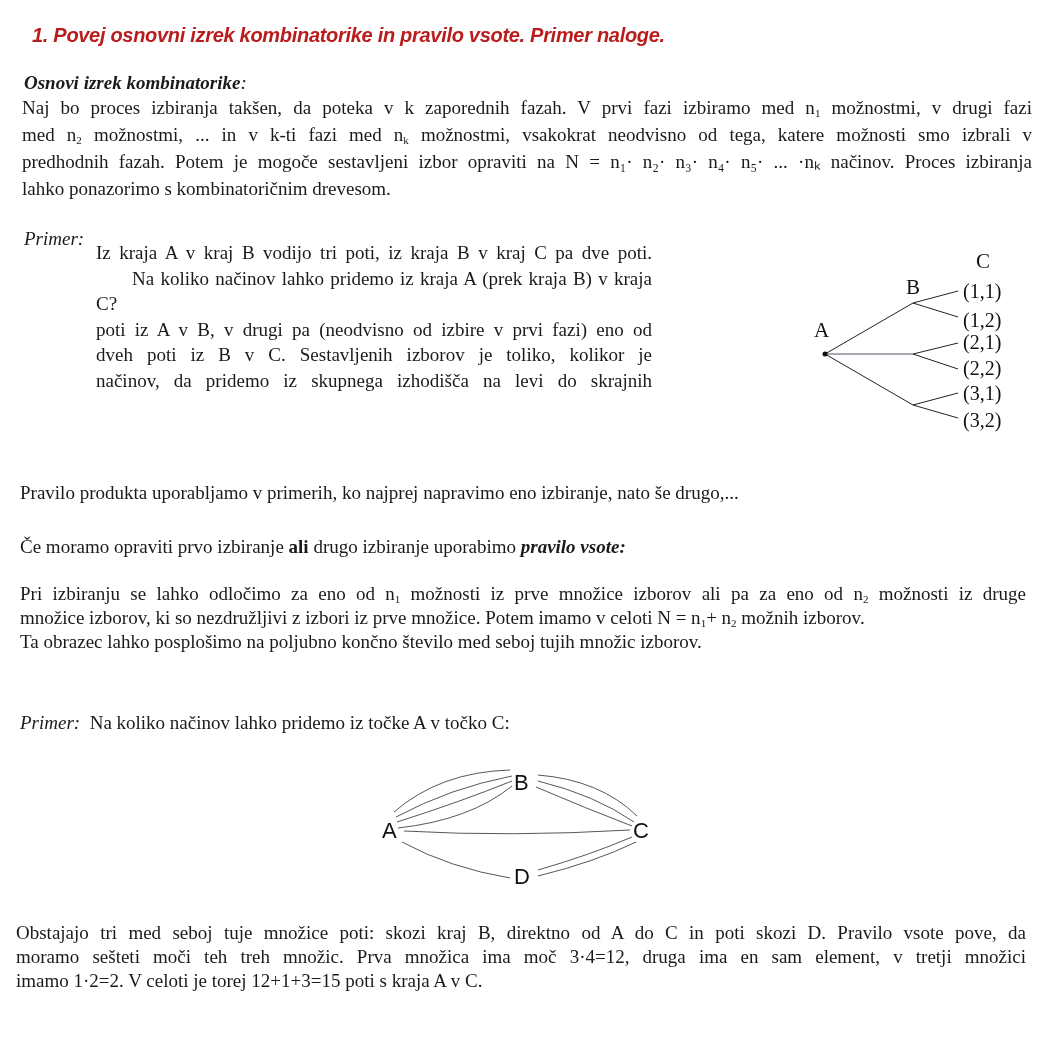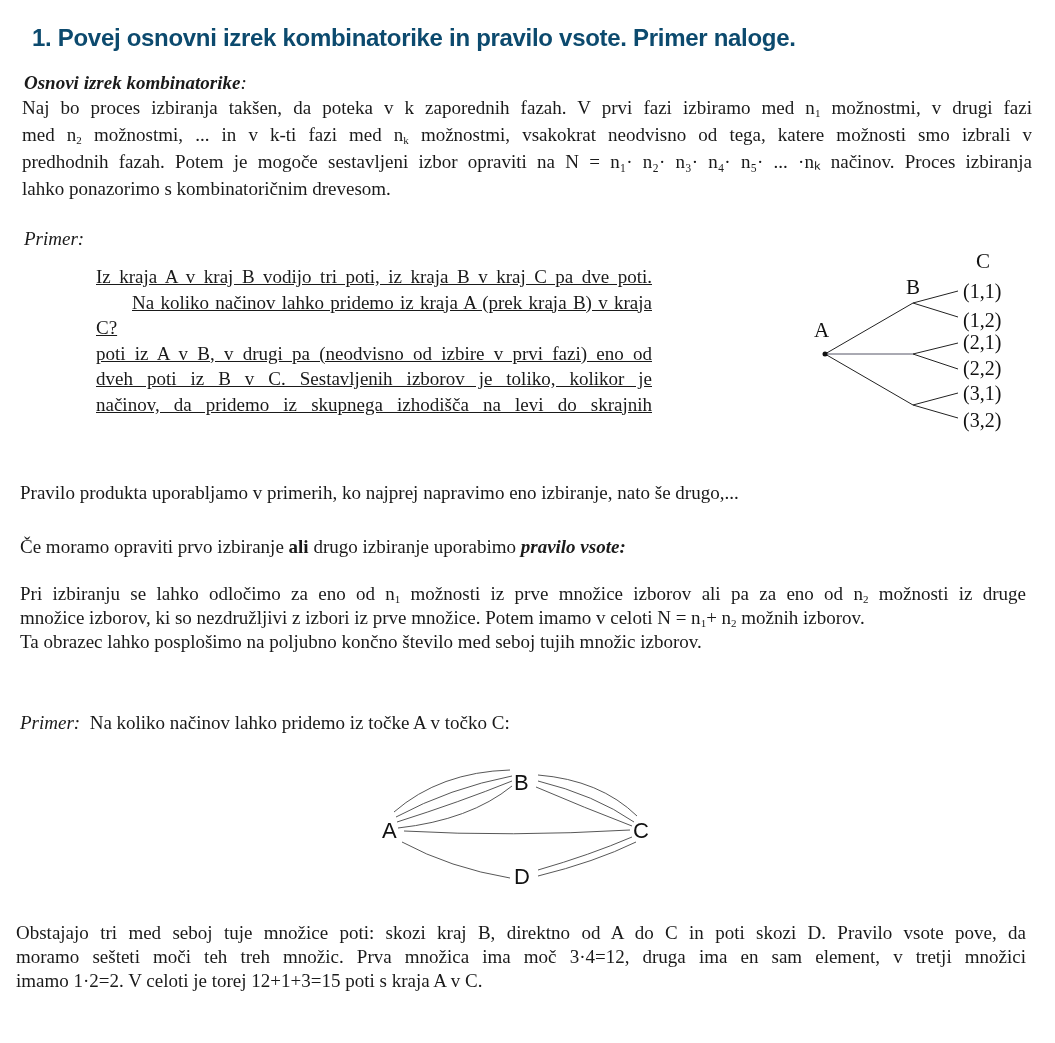--- a/index.html
+++ b/index.html
@@ -1,20 +1,20 @@
 <!DOCTYPE html>
 <html><head>
 <meta charset="utf-8">
 <style>
   html, body { margin:0; padding:0; background:#ffffff; }
   body { width:1055px; height:1043px; position:relative; overflow:hidden; color:#1a1a1a;
          font-family:"Liberation Serif", serif; font-size:19px; }
   .abs { position:absolute; }
-  .title { left:32px; top:24px; font-family:"Liberation Sans", sans-serif; font-weight:bold; 
-           font-size:24px; color:#0c4a6e; letter-spacing:-0.3px; }
+  .title { left:32px; top:24px; font-family:"Liberation Sans", sans-serif; font-weight:bold; font-style:italic;
+           font-size:20px; color:#b91c1c; letter-spacing:-0.3px; }
   .subhead { font-style:italic; font-weight:bold; }
   .ital { font-style:italic; }
   .para { line-height:27px; text-align:justify; }
   sub { font-size:11px; vertical-align:-3px; line-height:0; }
   .math { }
   svg text { font-family:"Liberation Serif", serif; fill:#111; }
   .sanslbl { font-family:"Liberation Sans", sans-serif !important; }
 </style>
 </head>
 <body>
@@ -25,21 +25,21 @@
   <span class="subhead">Osnovi izrek kombinatorike</span><span class="ital">:</span>
 </div>
 <div class="abs para" style="left:22px; top:94px; width:1010px;">
   <div style="text-align:justify; text-align-last:justify;"><span>Naj bo proces izbiranja takšen, da poteka v k zaporednih fazah. V prvi fazi izbiramo med n</span><sub>1</sub><span> možnostmi, v drugi fazi</span></div>
   <div style="text-align:justify; text-align-last:justify;"><span>med n</span><sub>2</sub><span> možnostmi, ... in v k-ti fazi med n</span><sub>k</sub><span> možnostmi, vsakokrat neodvisno od tega, katere možnosti smo izbrali v</span></div>
   <div style="text-align:justify; text-align-last:justify;"><span>predhodnih fazah. Potem je mogoče sestavljeni izbor opraviti na </span><span class="math">N = n₁· n₂· n₃· n₄· n₅· ... ·nₖ</span><span> načinov. Proces izbiranja</span></div>
   <div>lahko ponazorimo s kombinatoričnim drevesom.</div>
 </div>
 
 <div class="abs ital" style="left:24px; top:228px; font-size:19px;">Primer:</div>
-<div class="abs" style="left:96px; top:264px; width:556px; line-height:25.5px;text-decoration:underline;">
+<div class="abs" style="left:96px; top:240px; width:556px; line-height:25.5px;">
   <div style="text-align:justify; text-align-last:justify;">Iz kraja A v kraj B vodijo tri poti, iz kraja B v kraj C pa dve poti.</div>
   <div style="text-align:justify; text-align-last:justify;margin-left:36px;">Na koliko načinov lahko pridemo iz kraja A (prek kraja B) v kraja</div>
   <div>C?</div>
   <div style="text-align:justify; text-align-last:justify;">poti iz A v B, v drugi pa (neodvisno od izbire v prvi fazi) eno od</div>
   <div style="text-align:justify; text-align-last:justify;">dveh poti iz B v C. Sestavljenih izborov je toliko, kolikor je</div>
   <div style="text-align:justify; text-align-last:justify;">načinov, da pridemo iz skupnega izhodišča na levi do skrajnih</div>
 </div>
 
 <svg class="abs" style="left:780px; top:230px;" width="275" height="220">
   <g stroke="#222" stroke-width="1" fill="none">

